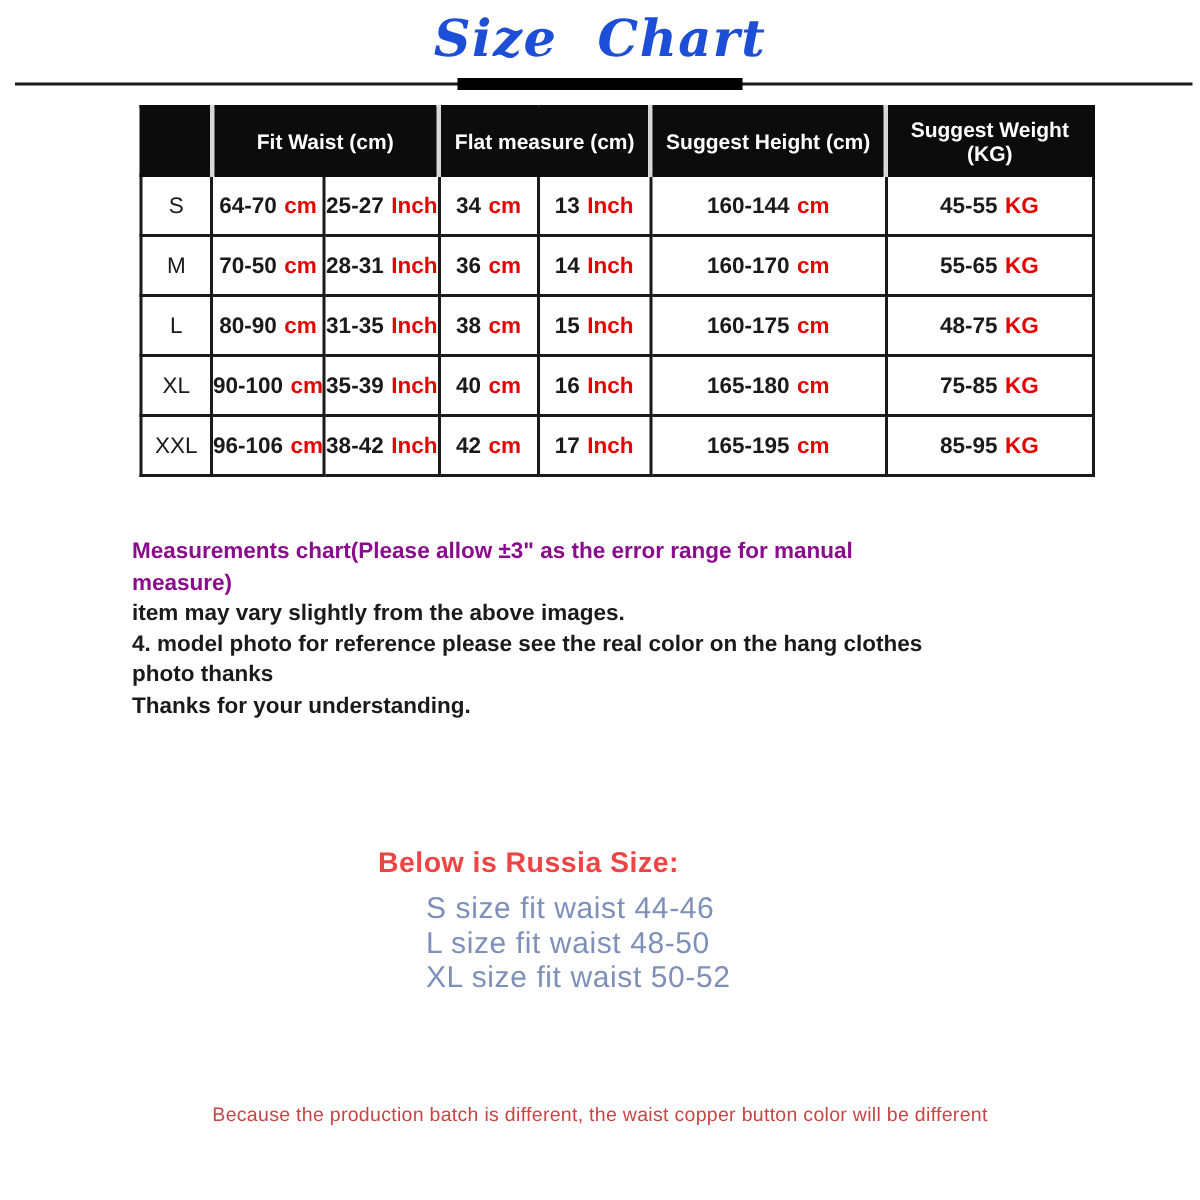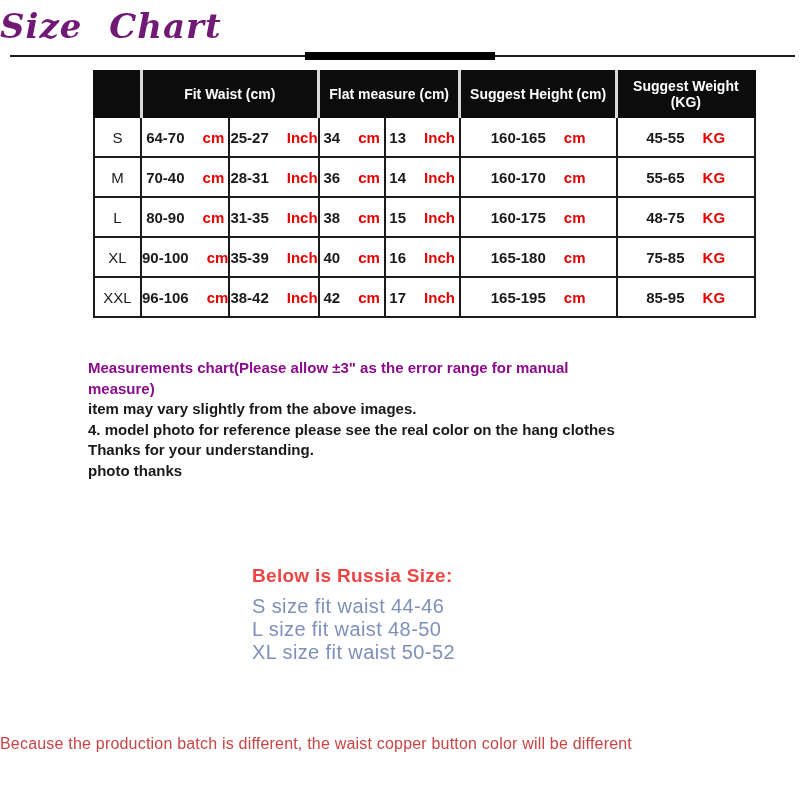--- a/index.html
+++ b/index.html
@@ -1,57 +1,57 @@
 <!DOCTYPE html>
 <html><head>
 <meta charset="utf-8">
 <style>
   * { margin:0; padding:0; box-sizing:border-box; }
   html,body { width:800px; height:800px; background:#ffffff; overflow:hidden; }
   body { font-family:"Liberation Sans", sans-serif; position:relative; }
 
   .page-title {
     position:absolute; top:6px; left:0; width:100%;
-    text-align:left;
+    text-align:center;
     font-family:"DejaVu Serif", serif;
     font-style:italic; font-weight:bold;
-    font-size:34px; color:#701a75;
+    font-size:34px; color:#1d4ed8;
     letter-spacing:1px; word-spacing:14px;
   }
   .divider-thin { position:absolute; top:55px; left:10px; width:785px; height:2px; background:#1a1a1a; }
   .divider-thick { position:absolute; top:52px; left:305px; width:190px; height:8px; background:#000000; }
 
   table.size-table { position:absolute; left:93px; top:70px; border-collapse:collapse; table-layout:fixed; }
   .size-table th {
     background:#0c0c0c; color:#ffffff;
     font-size:14px; font-weight:bold;
     height:46px; text-align:center;
     border:2px solid #0c0c0c;
   }
   .size-table th + th { border-left:3px solid #d8d8d8; }
   .size-table td {
     border:2px solid #1a1a1a; background:#ffffff;
     height:40px; text-align:center; vertical-align:middle;
     font-size:15px; font-weight:bold; color:#1a1a1a;
     white-space:nowrap;
   }
   .size-table td.td-size { font-weight:normal; }
-  .size-table .u { color:#e60000; margin-left:18px; }
+  .size-table .u { color:#e60000; margin-left:5px; }
 
   .notes { position:absolute; left:88px; top:358px; width:640px; }
   .note-line { font-size:15px; font-weight:bold; color:#1a1a1a; line-height:20.5px; white-space:nowrap; }
   .note-line.purple { color:#8a0b8c; }
 
   .russia { position:absolute; left:252px; top:565px; }
   .russia-heading { font-size:19px; font-weight:bold; color:#ef4444; margin-bottom:8px; letter-spacing:0.3px; }
-  .russia-line { font-size:20px; font-weight:normal; color:#7e90ba; line-height:23px; letter-spacing:0.4px; white-space:nowrap; }
+  .russia-line { font-size:20px; font-weight:normal; color:#7e90ba; line-height:23px; letter-spacing:0.4px; white-space:nowrap;margin-left:32px; }
 
   .footer-note {
     position:absolute; top:735px; left:0; width:100%;
-    font-size:16px; color:#c94444; letter-spacing:0.2px;
+    text-align:center; font-size:13px; color:#c94444; letter-spacing:0.2px;
   }
 </style>
 </head>
 <body>
 
 <div class="page-title">Size Chart</div>
 <div class="divider-thin"></div>
 <div class="divider-thick"></div>
 
 <table class="size-table">
@@ -73,26 +73,26 @@
       <th>Suggest Weight (KG)</th>
     </tr>
   </thead>
   <tbody>
     <tr>
       <td class="td-size">S</td>
       <td><span class="v">64-70</span><span class="u">cm</span></td>
       <td><span class="v">25-27</span><span class="u">Inch</span></td>
       <td><span class="v">34</span><span class="u">cm</span></td>
       <td><span class="v">13</span><span class="u">Inch</span></td>
-      <td><span class="v">160-165</span><span class="u">cm</span></td>
+      <td><span class="v">160-144</span><span class="u">cm</span></td>
       <td><span class="v">45-55</span><span class="u">KG</span></td>
     </tr>
     <tr>
       <td class="td-size">M</td>
-      <td><span class="v">70-40</span><span class="u">cm</span></td>
+      <td><span class="v">70-50</span><span class="u">cm</span></td>
       <td><span class="v">28-31</span><span class="u">Inch</span></td>
       <td><span class="v">36</span><span class="u">cm</span></td>
       <td><span class="v">14</span><span class="u">Inch</span></td>
       <td><span class="v">160-170</span><span class="u">cm</span></td>
       <td><span class="v">55-65</span><span class="u">KG</span></td>
     </tr>
     <tr>
       <td class="td-size">L</td>
       <td><span class="v">80-90</span><span class="u">cm</span></td>
       <td><span class="v">31-35</span><span class="u">Inch</span></td>
@@ -120,22 +120,22 @@
       <td><span class="v">85-95</span><span class="u">KG</span></td>
     </tr>
   </tbody>
 </table>
 
 <div class="notes">
   <div class="note-line purple">Measurements chart(Please allow ±3" as the error range for manual</div>
   <div class="note-line purple">measure)</div>
   <div class="note-line">item may vary slightly from the above images.</div>
   <div class="note-line">4. model photo for reference please see the real color on the hang clothes</div>
+  <div class="note-line">photo thanks</div>
   <div class="note-line">Thanks for your understanding.</div>
-  <div class="note-line">photo thanks</div>
 </div>
 
 <div class="russia">
   <div class="russia-heading">Below is Russia Size:</div>
   <div class="russia-line">S size fit waist 44-46</div>
   <div class="russia-line">L size fit waist 48-50</div>
   <div class="russia-line">XL size fit waist 50-52</div>
 </div>
 
 <div class="footer-note">Because the production batch is different, the waist copper button color will be different</div>

